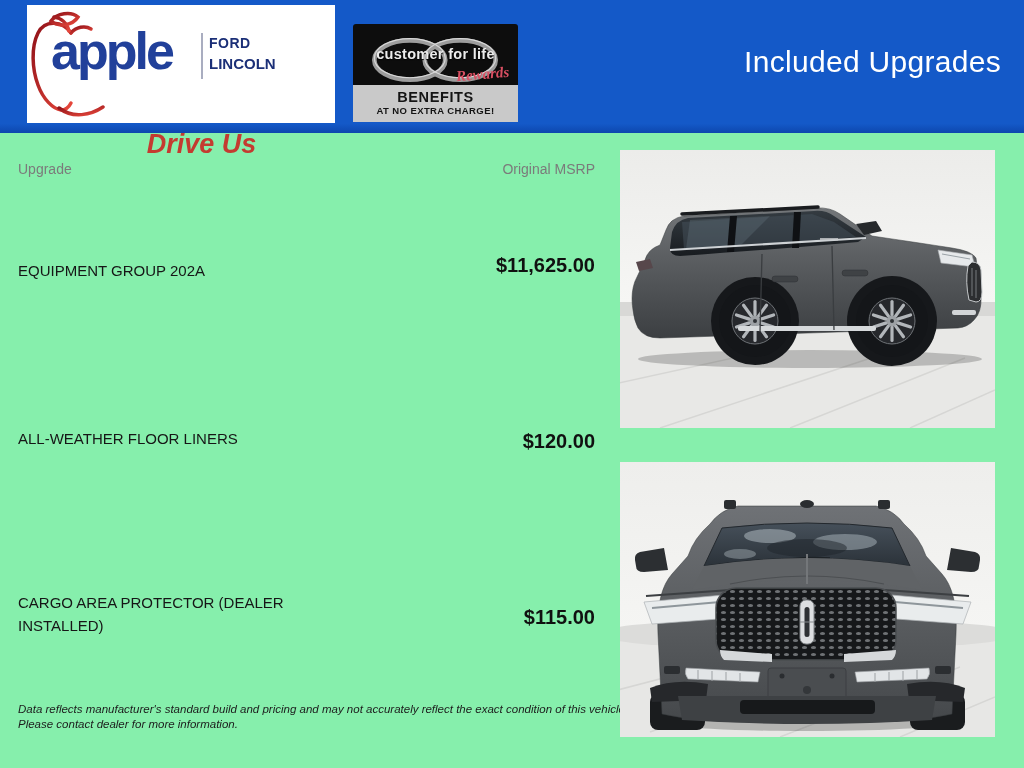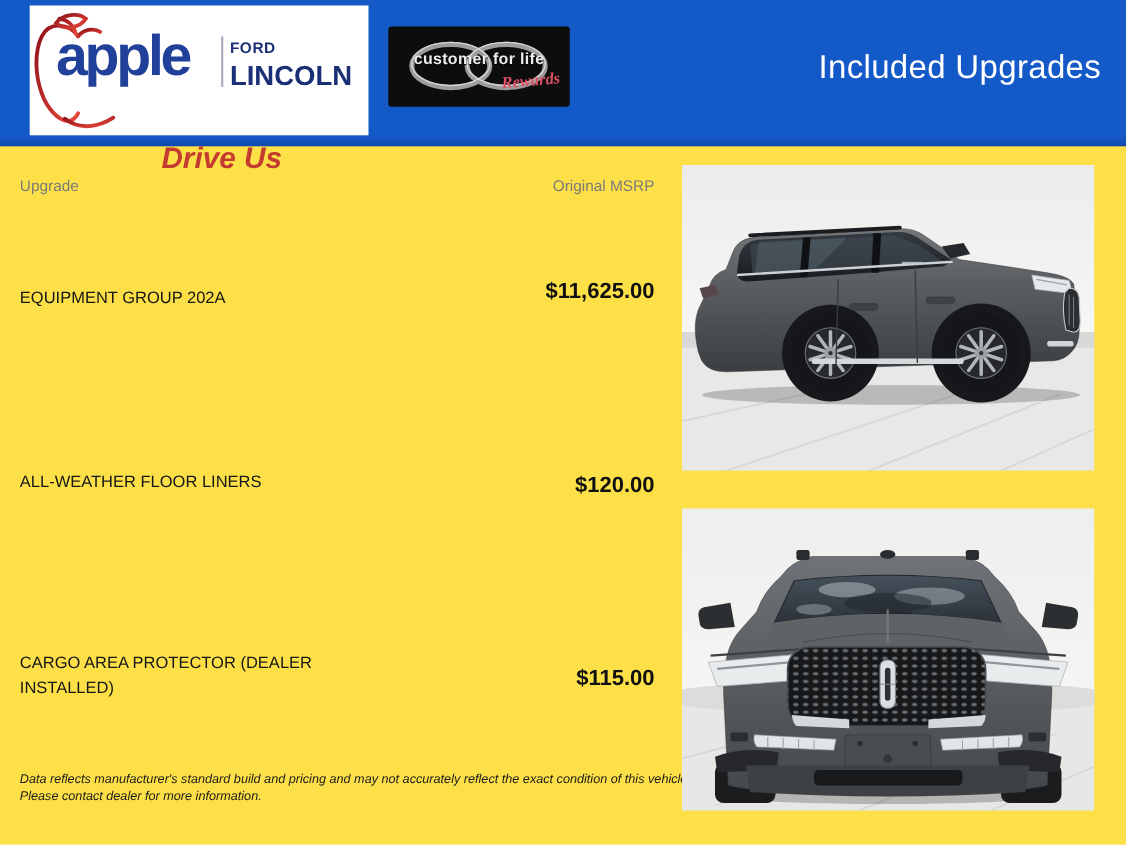--- a/index.html
+++ b/index.html
@@ -1,29 +1,29 @@
 <!DOCTYPE html>
 <html><head>
 <meta charset="utf-8">
 <style>
   html,body{margin:0;padding:0;background:#ffffff;}
-  .page{position:relative;width:1024px;height:768px;background:#fde047;overflow:hidden;
+  .page{position:relative;width:1024px;height:768px;background:#86efac;overflow:hidden;
         font-family:"Liberation Sans",sans-serif;}
 
   
   .header{position:absolute;left:0;top:0;width:1024px;height:133px;
           background:linear-gradient(#1459c8,#1459c8 93%,#0d47ae);}
   .logo-panel{position:absolute;left:27px;top:5px;width:308px;height:118px;background:#ffffff;}
   .apple-glyph{position:absolute;left:2px;top:6px;width:86px;height:106px;}
   .apple-word{position:absolute;left:24px;top:16px;font-size:52px;font-weight:bold;
               color:#21409a;letter-spacing:-3px;}
   .logo-divider{position:absolute;left:174px;top:28px;width:2px;height:46px;background:#a9adc0;}
   .brand-ford{position:absolute;left:182px;top:30px;font-size:14px;font-weight:bold;
               color:#1b2f77;letter-spacing:.5px;}
-  .brand-lincoln{position:absolute;left:182px;top:50px;font-size:25px;font-weight:bold;
+  .brand-lincoln{position:absolute;left:182px;top:50px;font-size:15px;font-weight:bold;
               color:#1b2f77;letter-spacing:0;}
   .tagline{position:absolute;left:112px;top:76px;width:125px;text-align:center;
            font-size:27px;font-weight:bold;font-style:italic;color:#c43b30;margin-top:48px;}
 
   .rewards-panel{position:absolute;left:353px;top:24px;width:165px;height:73px;
                  background:#0d0d0d;border-radius:3px;}
   .infinity{position:absolute;left:12px;top:6px;width:140px;height:60px;}
   .rewards-line{position:absolute;left:0;top:22px;width:100%;text-align:center;
                 color:#ececec;font-size:14.5px;font-weight:bold;letter-spacing:.3px;
                 text-shadow:0 1px 1px #000;}
@@ -100,20 +100,24 @@
         </g>
         <g fill="none" stroke="#d6d6d6" stroke-width="1.3">
           <ellipse cx="48" cy="28" rx="38" ry="21"></ellipse>
           <ellipse cx="102" cy="28" rx="38" ry="21"></ellipse>
         </g>
       </svg>
       <div class="rewards-line">customer for life</div>
       <div class="rewards-script">Rewards</div>
     </div>
 
+    <div class="benefits-panel">
+      <div class="benefits-1">BENEFITS</div>
+      <div class="benefits-2">AT NO EXTRA CHARGE!</div>
+    </div>
 
     <h1 class="page-title">Included Upgrades</h1>
   </header>
 
   <div class="col-head col-head-left">Upgrade</div>
   <div class="col-head col-head-right">Original MSRP</div>
 
   <div class="row-name rn1">EQUIPMENT GROUP 202A</div>
   <div class="row-price rp1">$11,625.00</div>
 

